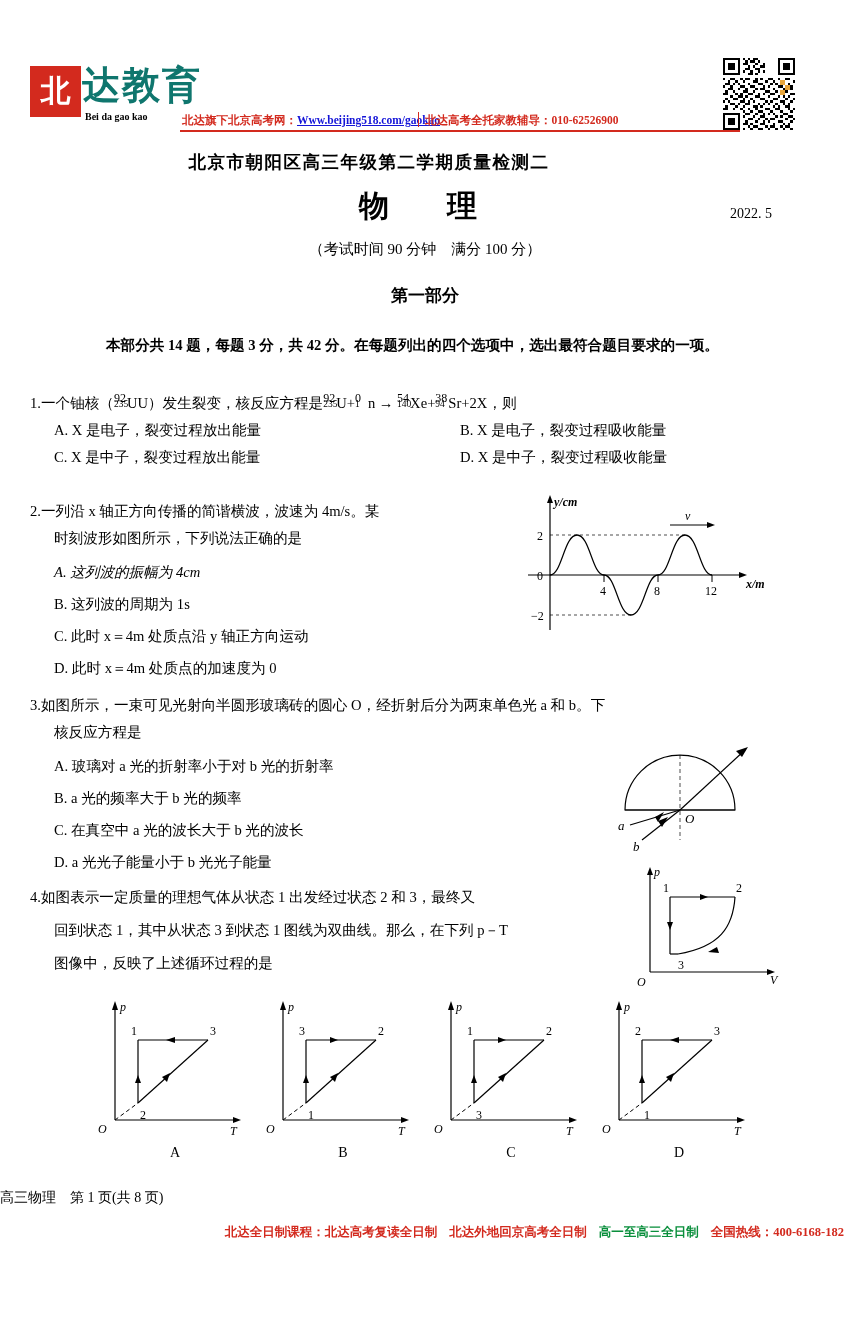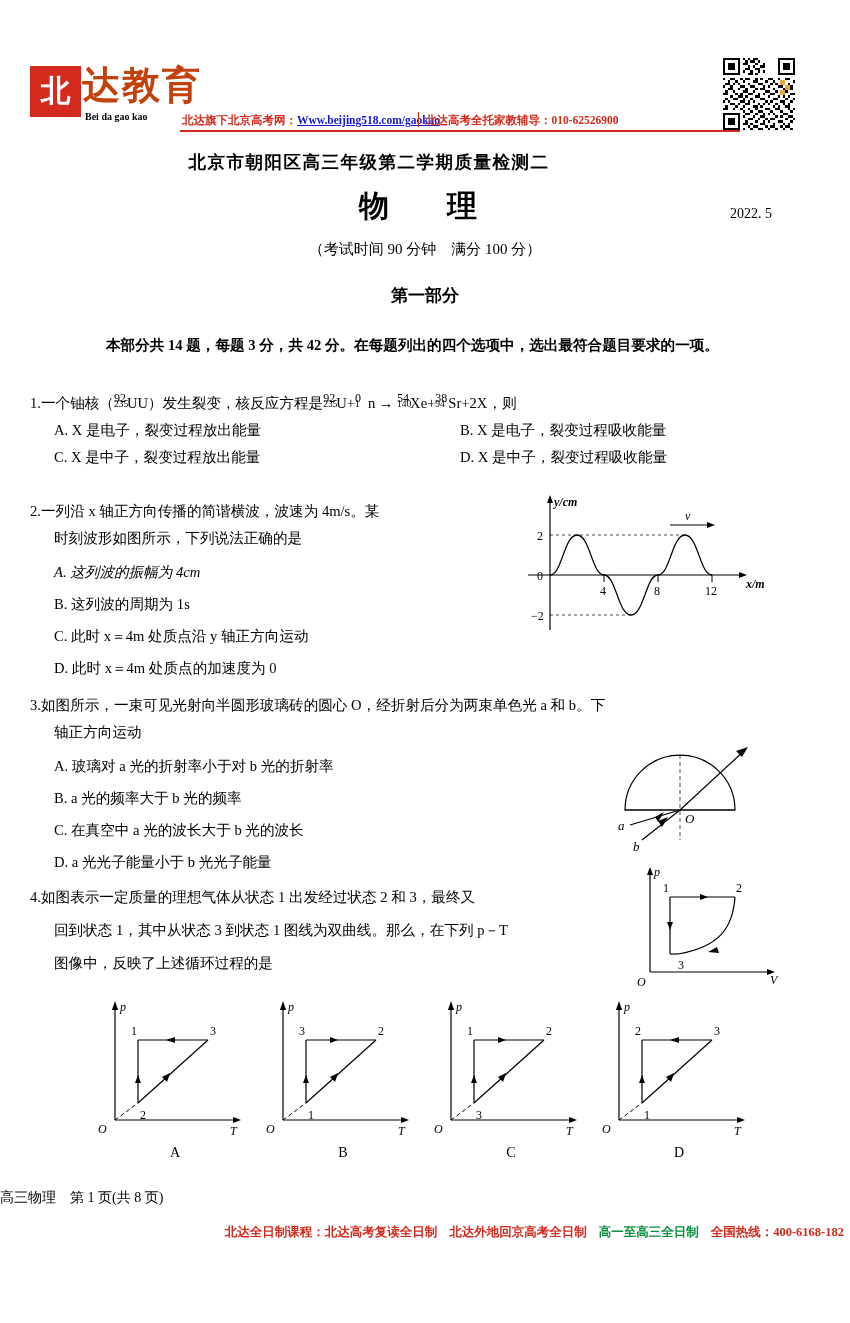--- a/index.html
+++ b/index.html
@@ -22,21 +22,21 @@
   .logo-stamp{
     position:absolute;left:0;top:6px;width:47px;height:47px;
     background:#d32a1e;color:#fff;
     font-family:"Liberation Serif", serif;
     font-weight:bold;font-size:30px;
     display:flex;align-items:center;justify-content:center;
     border:2px solid #d32a1e;
   }
   .logo-text{
     position:absolute;left:52px;top:0px;
-    font-size:38px;font-weight:bold;color:#c2410c;
+    font-size:38px;font-weight:bold;color:#0f766e;
     letter-spacing:2px;font-family:"Liberation Serif", serif;
   }
   .logo-pinyin{
     position:absolute;left:55px;top:51px;
     font-size:10px;color:#000;font-weight:bold;
     font-family:"Liberation Serif", serif;
   }
   .hdr-link{
     position:absolute;top:53px;font-size:11.5px;color:#d32a1e;font-weight:bold;
     white-space:nowrap;
@@ -375,21 +375,21 @@
       <text x="11" y="130" font-size="12" font-family="'Liberation Serif',serif">−2</text>
       <text x="80" y="105" font-size="12" font-family="'Liberation Serif',serif">4</text>
       <text x="134" y="105" font-size="12" font-family="'Liberation Serif',serif">8</text>
       <text x="185" y="105" font-size="12" font-family="'Liberation Serif',serif">12</text>
     </svg>
   </div>
 
   <div class="q" style="left:30px;top:692px;">
     <span>3.</span><span>如图所示，一束可见光射向半圆形玻璃砖的圆心 O，经折射后分为两束单色光 a 和 b。下</span>
   </div>
-  <div class="q" style="left:54px;top:719px;">轴正方向运动</div>
+  <div class="q" style="left:54px;top:719px;">核反应方程是</div>
   <div class="q opt" style="left:54px;top:753px;">A. 玻璃对 a 光的折射率小于对 b 光的折射率</div>
   <div class="q opt" style="left:54px;top:785px;">B. a 光的频率大于 b 光的频率</div>
   <div class="q opt" style="left:54px;top:817px;">C. 在真空中 a 光的波长大于 b 光的波长</div>
   <div class="q opt" style="left:54px;top:849px;">D. a 光光子能量小于 b 光光子能量</div>
 
   <div class="fig" style="left:600px;top:715px;">
     <svg width="200" height="140" viewBox="0 0 200 140">
       <path d="M25,95 A55,55 0 0 1 135,95 Z" fill="none" stroke="#000" stroke-width="1.2"></path>
       <line x1="25" y1="95" x2="135" y2="95" stroke="#000" stroke-width="1.2"></line>
       <line x1="80" y1="40" x2="80" y2="125" stroke="#000" stroke-width="0.7" stroke-dasharray="4,3"></line>

